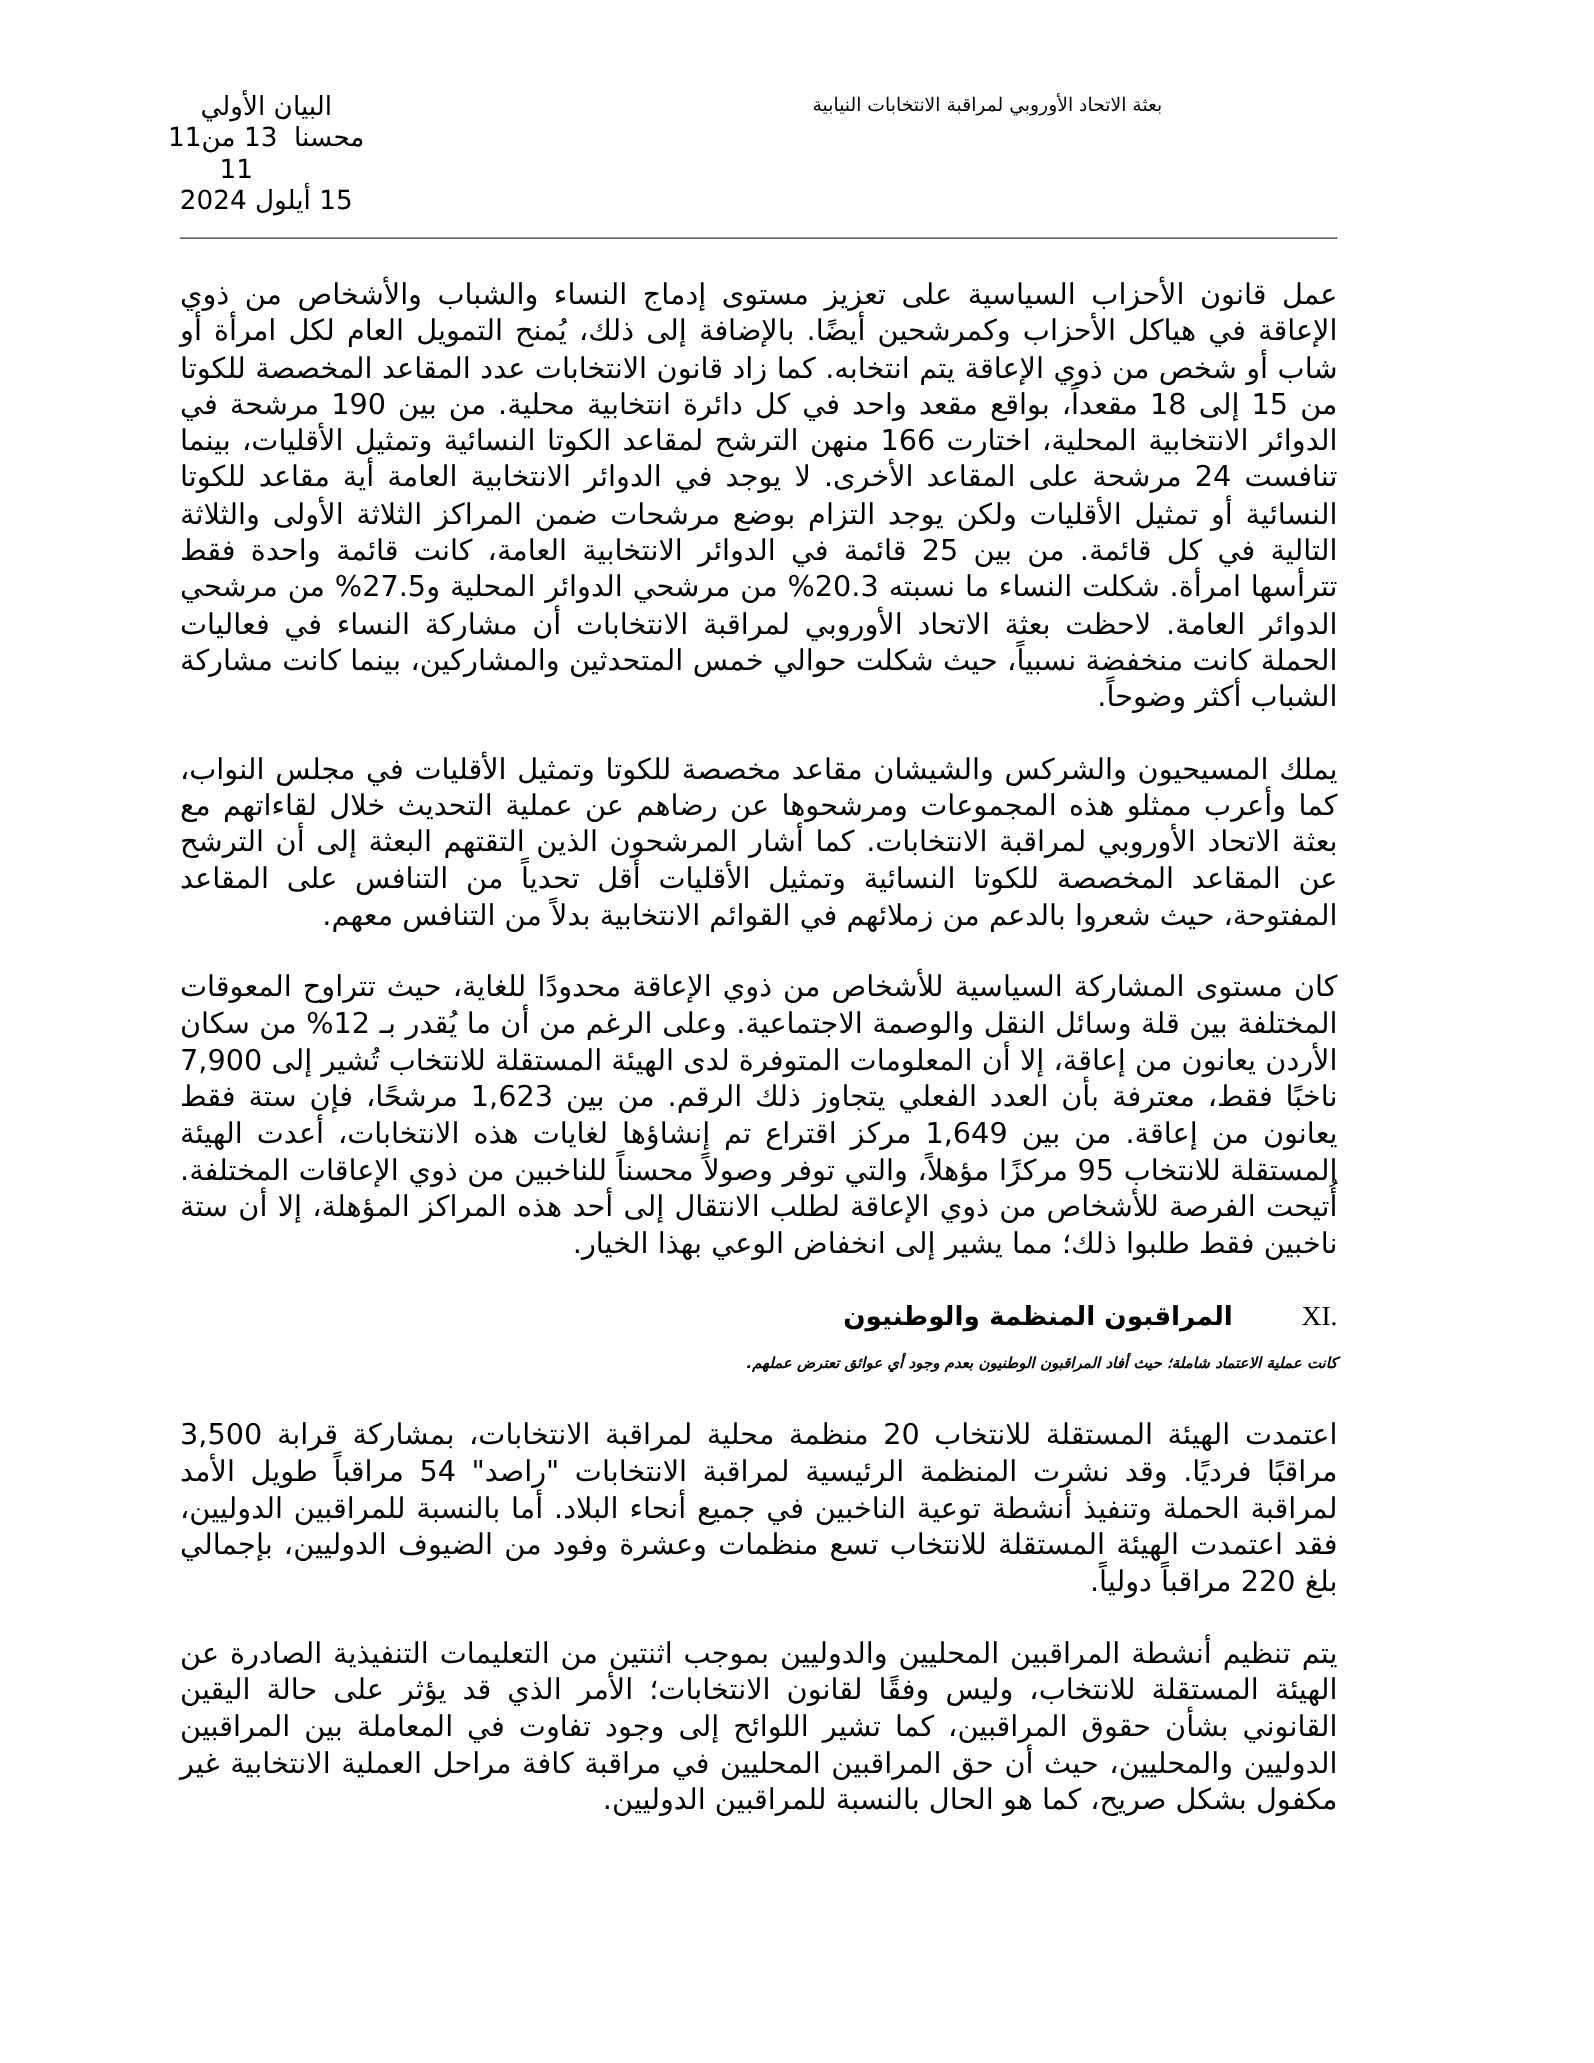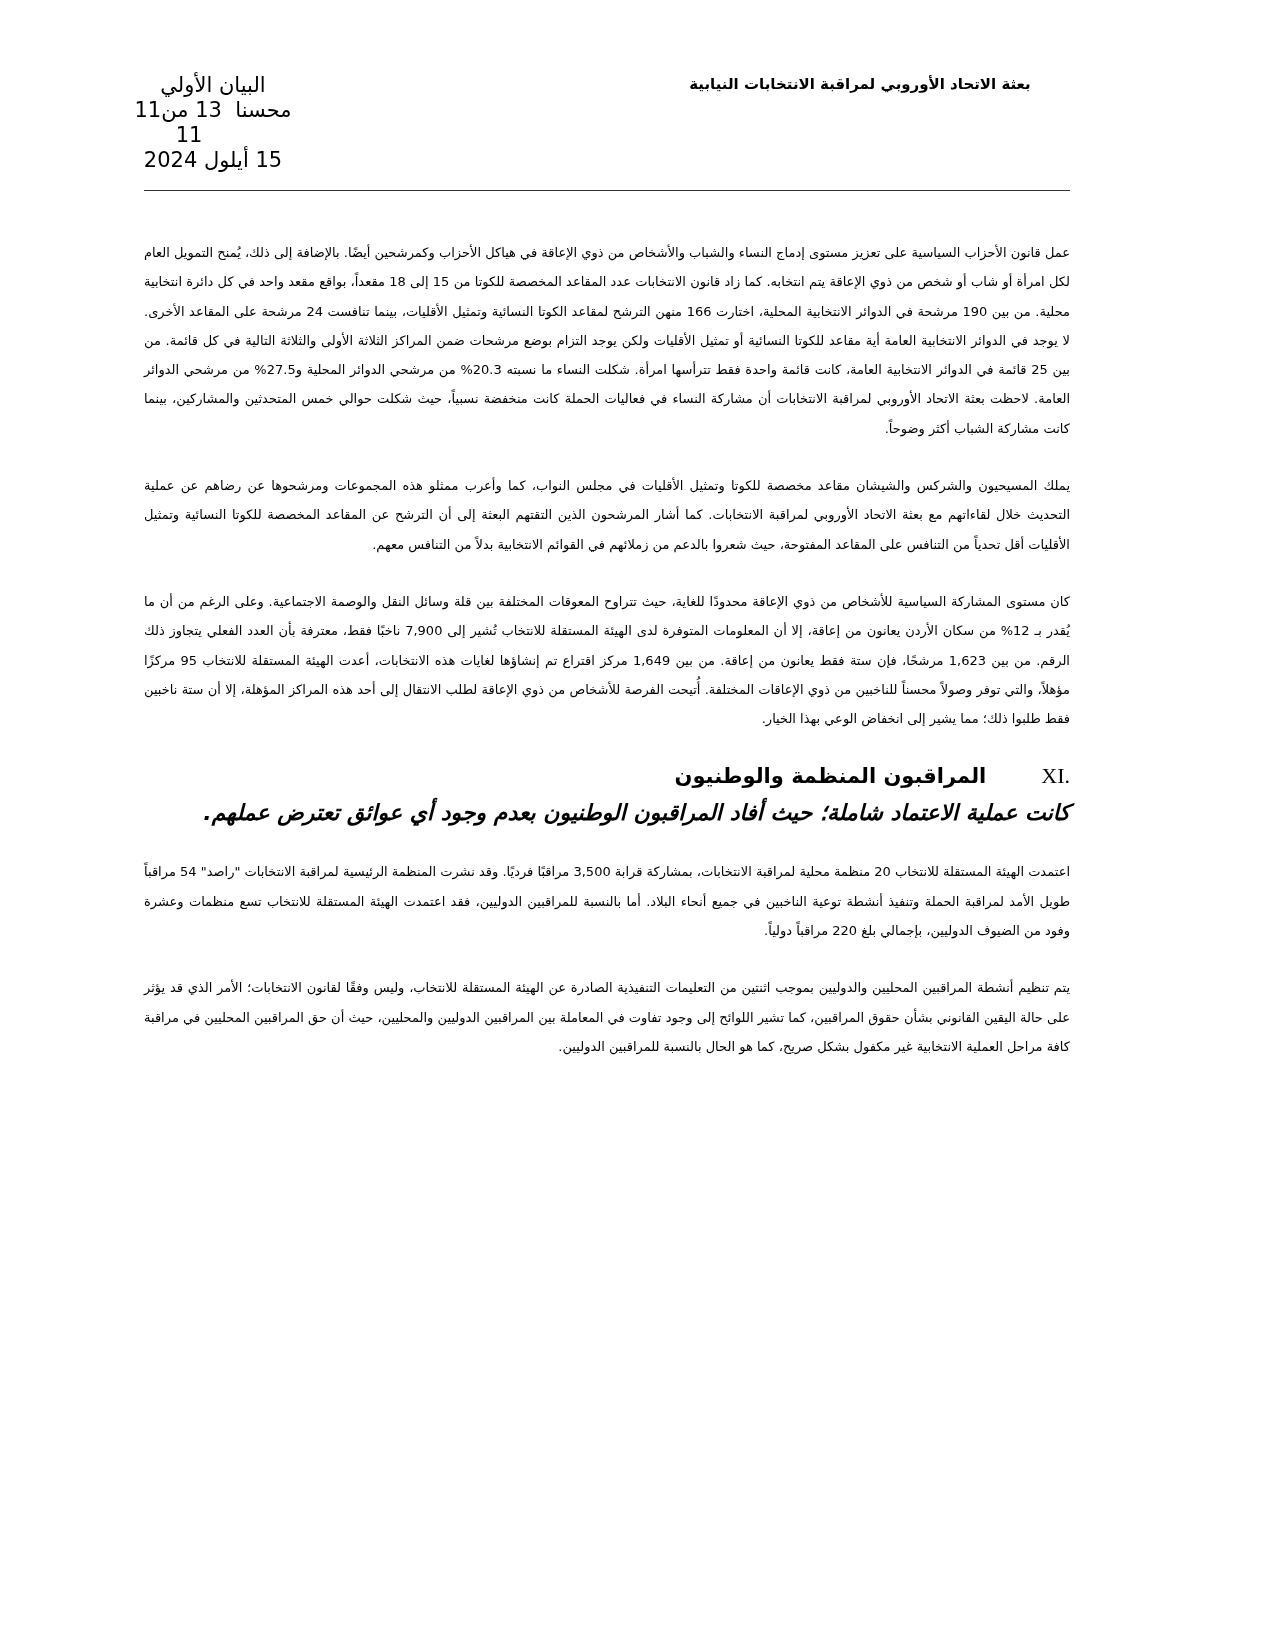--- a/index.html
+++ b/index.html
@@ -1,29 +1,29 @@
 <!DOCTYPE html>
 <html><head>
 <meta charset="utf-8">
 <style>
   html, body { margin: 0; padding: 0; background: #ffffff; }
   body { width: 1275px; height: 1650px; position: relative; overflow: hidden;
          font-family: "DejaVu Sans", sans-serif; color: #000; }
   .page { position: absolute; left: 0; top: 0; width: 1275px; height: 1650px; }
-  .hdr-right { position: absolute; right: 205px; top: 73px; width: 420px; direction: rtl; text-align: center;
-               font-size: 15px; line-height: 22px; font-weight: bold; }
+  .hdr-right { position: absolute; right: 205px; top: 73px; width: 420px; direction: rtl; text-align: left;
+               font-size: 15px; line-height: 22px; }
   .hdr-left { position: absolute; left: 128px; top: 73px; width: 170px; direction: rtl; text-align: center;
               font-size: 21px; line-height: 25px; }
   .hdr-left b { font-weight: normal; }
   .rule { position: absolute; left: 144px; top: 190px; width: 926px; height: 1px; background: #333; }
   .body { position: absolute; left: 144px; top: 222px; width: 926px; direction: rtl; }
-  p.para { margin: 16px 0 28px 0; font-size: 13px; line-height: 29.3px; text-align: justify; text-align-last: right; }
+  p.para { margin: 0 0 28px 0; font-size: 23px; line-height: 29.3px; text-align: justify; text-align-last: right; }
   .sec { display: flex; direction: rtl; align-items: baseline; margin: 30px 0 6px 0; font-size: 21px; font-weight: bold; }
   .sec .num { font-family: "Liberation Serif", serif; font-weight: normal; font-size: 22px; margin-left: 55px; padding-right: 0; }
-  .sub { font-size: 22px; font-weight: bold; font-style: italic; margin: 10px 0 30px 0; line-height: 28px; }
+  .sub { font-size: 12px; font-weight: bold; font-style: italic; margin: 10px 0 30px 0; line-height: 28px; }
 </style>
 </head>
 <body>
 
 <div class="page">
 
   <div class="hdr-right">
     <div>بعثة الاتحاد الأوروبي لمراقبة الانتخابات النيابية</div>
   </div>
 

